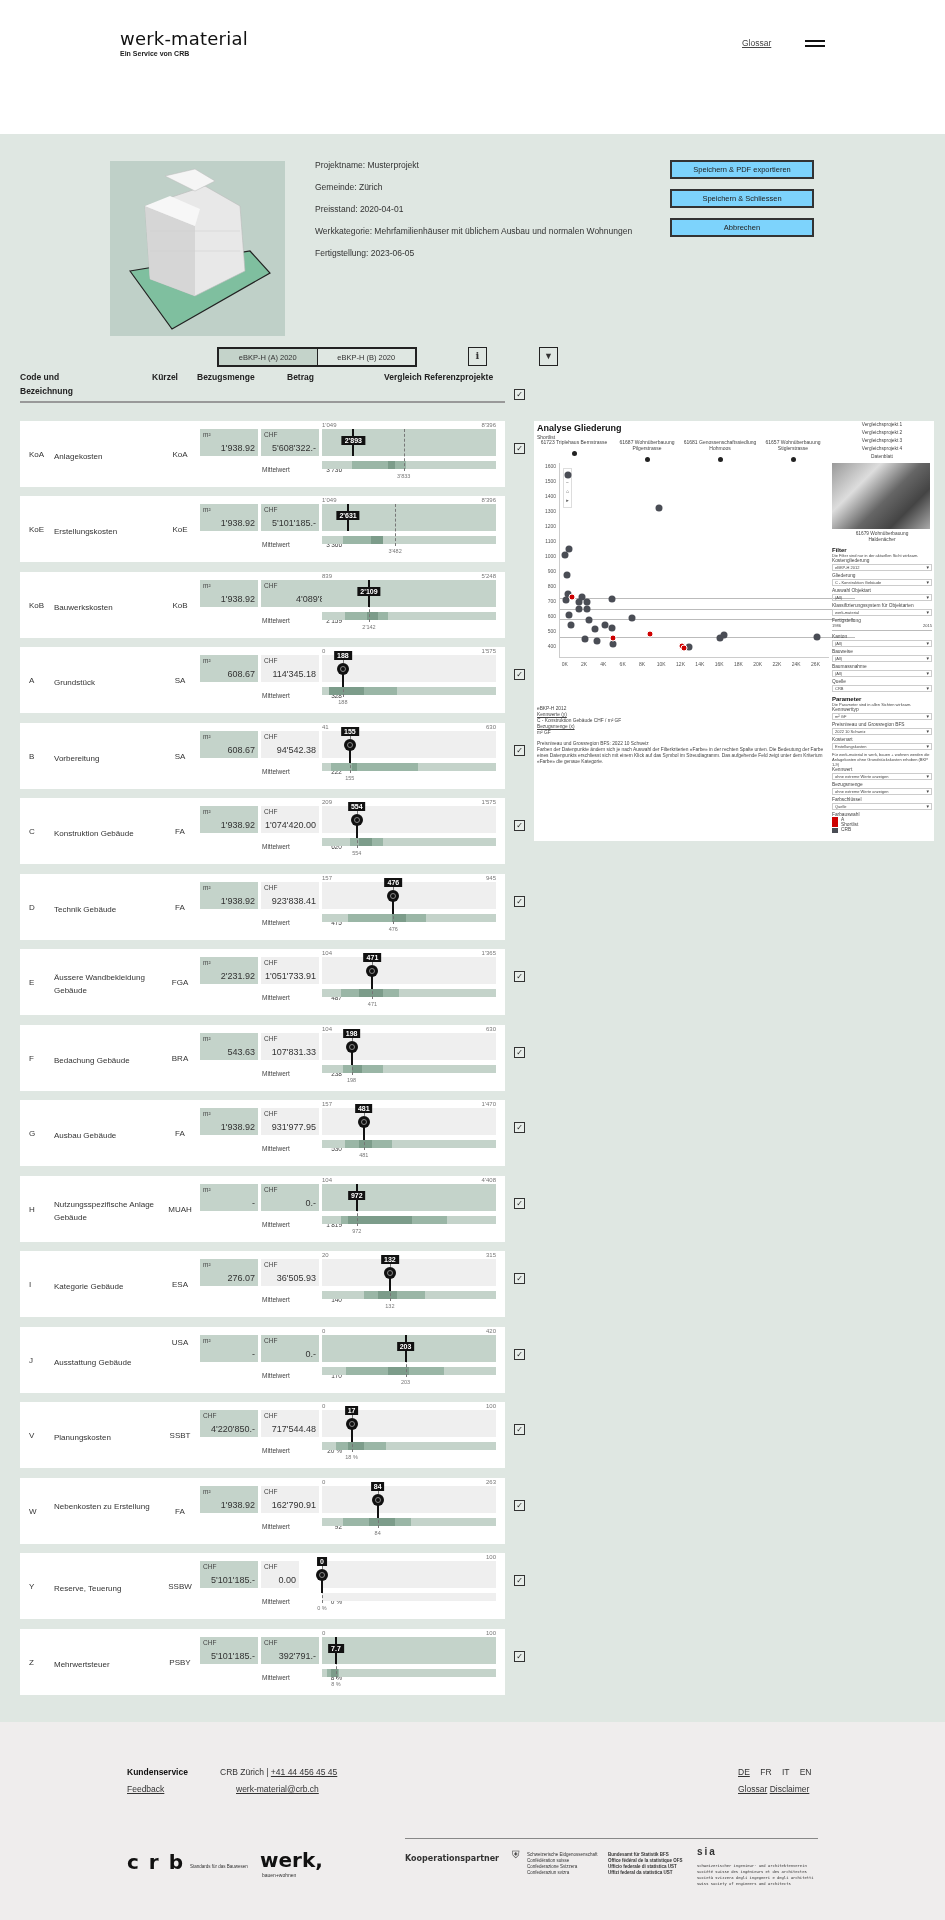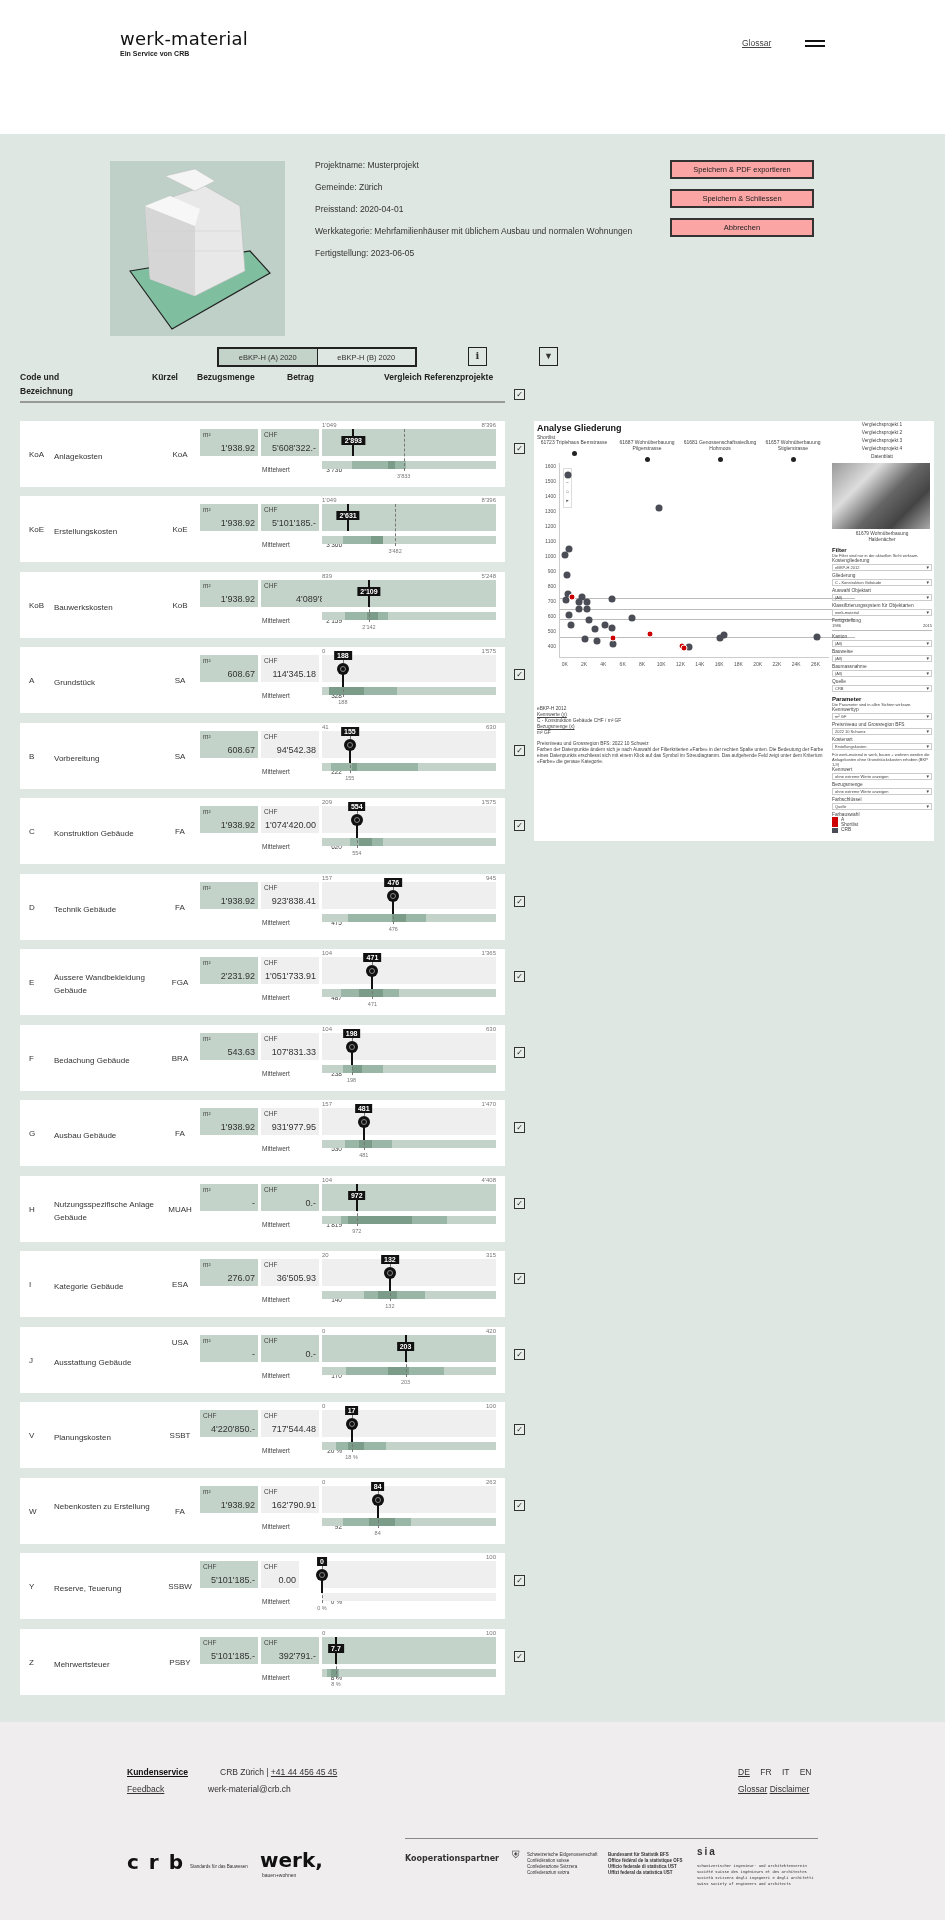--- a/index.html
+++ b/index.html
@@ -13,21 +13,21 @@
 .burger{position:absolute;left:805px;top:40px;width:20px;height:7px;border-top:2px solid #111;border-bottom:2px solid #111}
 .steps{position:absolute;left:120px;top:94px;width:705px;height:30px;display:flex}
 .step{flex:1;height:30px;display:flex;align-items:center;justify-content:center;font-size:8.5px;border:2px solid #333;border-bottom-width:2.5px}
 .step1{background:#fff;clip-path:polygon(0 0,calc(100% - 6px) 0,100% 50%,calc(100% - 6px) 100%,0 100%);border-right:none}
 .step2{background:#c4d3ca;font-weight:bold;margin-left:-2px}
 .main{position:absolute;left:0;top:134px;width:945px;height:1588px;background:#dfe7e2}
 .proj-img{position:absolute;left:110px;top:27px;width:175px;height:175px;background:#bfd0c8}
 .proj-info{position:absolute;left:315px;top:26px;font-size:8.5px;color:#333}
 .proj-info div{height:22px}
 .btns{position:absolute;left:670px;top:26px;width:144px}
-.btn{display:block;width:144px;height:19px;border:2px solid #333;background:#fca5a5;font-size:7.5px;text-align:center;line-height:15px;margin-bottom:10px;color:#222}
+.btn{display:block;width:144px;height:19px;border:2px solid #333;background:#7dd3fc;font-size:7.5px;text-align:center;line-height:15px;margin-bottom:10px;color:#222}
 .toggle{position:absolute;left:217px;top:213px;width:200px;height:20px;border:2px solid #222;display:flex;font-size:7.5px}
 .toggle div{flex:1;display:flex;align-items:center;justify-content:center}
 .toggle .on{background:#c4d3ca;border-right:1px solid #222}
 .info-btn{position:absolute;left:468px;top:213px;width:19px;height:19px;border:1.5px solid #222;font-family:"DejaVu Serif",serif;font-weight:bold;font-size:10px;text-align:center;line-height:16px}
 .filter-btn{position:absolute;left:539px;top:213px;width:19px;height:19px;border:1.5px solid #222;font-size:9px;text-align:center;line-height:16px}
 .th{position:absolute;top:238px;font-size:8.5px;font-weight:bold;color:#222}
 .th-line{position:absolute;left:20px;top:267px;width:485px;height:1.5px;background:#999}
 .chk{position:absolute;width:11px;height:11px;border:1px solid #333;background:#e8eeea;font-size:8px;line-height:9px;text-align:center;color:#222}
 .row{position:absolute;left:20px;width:485px;height:66px;background:#fff}
 .row .code{position:absolute;left:9px;font-size:8px;color:#333}
@@ -65,24 +65,24 @@
 .zoomctl{position:absolute;left:3px;top:5px;width:9px;height:40px;border:1px solid #ddd;font-size:5px;text-align:center;color:#555;line-height:9px}
 .p-notes{position:absolute;left:3px;top:285px;width:290px;font-size:4.8px;color:#444;line-height:6px}
 .p-side{position:absolute;left:298px;top:0;width:100px;font-size:4.8px;color:#444}
 .p-side .lnk{text-align:center;line-height:8px}
 .p-side .photo{width:98px;height:66px;background:linear-gradient(135deg,#999 0%,#ddd 30%,#666 55%,#444 75%,#aaa 100%);margin:2px 0}
 .p-side h4{font-size:6px;color:#111;margin-top:4px}
 .sel{border:1px solid #ccc;height:7px;margin:1px 0 2px;font-size:4px;padding-left:2px;position:relative}
 .sel::after{content:"▾";position:absolute;right:2px;top:-1px;font-size:5px}
 .sw{display:inline-block;width:6px;height:5px;margin-right:3px;vertical-align:middle}
 .footer{position:absolute;left:0;top:1722px;width:945px;height:198px;background:#efeded;font-size:8.5px;color:#333}
-.f-ks{position:absolute;left:127px;top:45px;font-weight:bold;text-decoration:underline;color:#111}
+.f-ks{position:absolute;left:127px;top:45px;font-weight:bold;color:#111}
 .f-fb{position:absolute;left:127px;top:62px;text-decoration:underline}
 .f-crb{position:absolute;left:220px;top:45px}
-.f-mail{position:absolute;left:208px;top:62px;}
+.f-mail{position:absolute;left:236px;top:62px;text-decoration:underline}
 .f-lang{position:absolute;left:738px;top:45px;word-spacing:8px}
 .f-links{position:absolute;left:738px;top:62px}
 .f-line{position:absolute;left:405px;top:116px;width:413px;height:1px;background:#888}
 .crb-logo{position:absolute;left:127px;top:128px;font-family:"DejaVu Sans",sans-serif;font-weight:bold;font-size:20px;letter-spacing:10px;color:#111}
 .werk-logo{position:absolute;left:260px;top:126px;font-family:"DejaVu Sans",sans-serif;font-weight:bold;font-size:20px;color:#111}
 .werk-sub{position:absolute;left:262px;top:150px;font-size:5px}
 .koop{position:absolute;left:405px;top:132px;font-family:"DejaVu Sans",sans-serif;font-size:8px;font-weight:bold}
 .partner{position:absolute;top:130px;font-size:4.5px;line-height:6px;color:#333}
 </style>
 </head>

